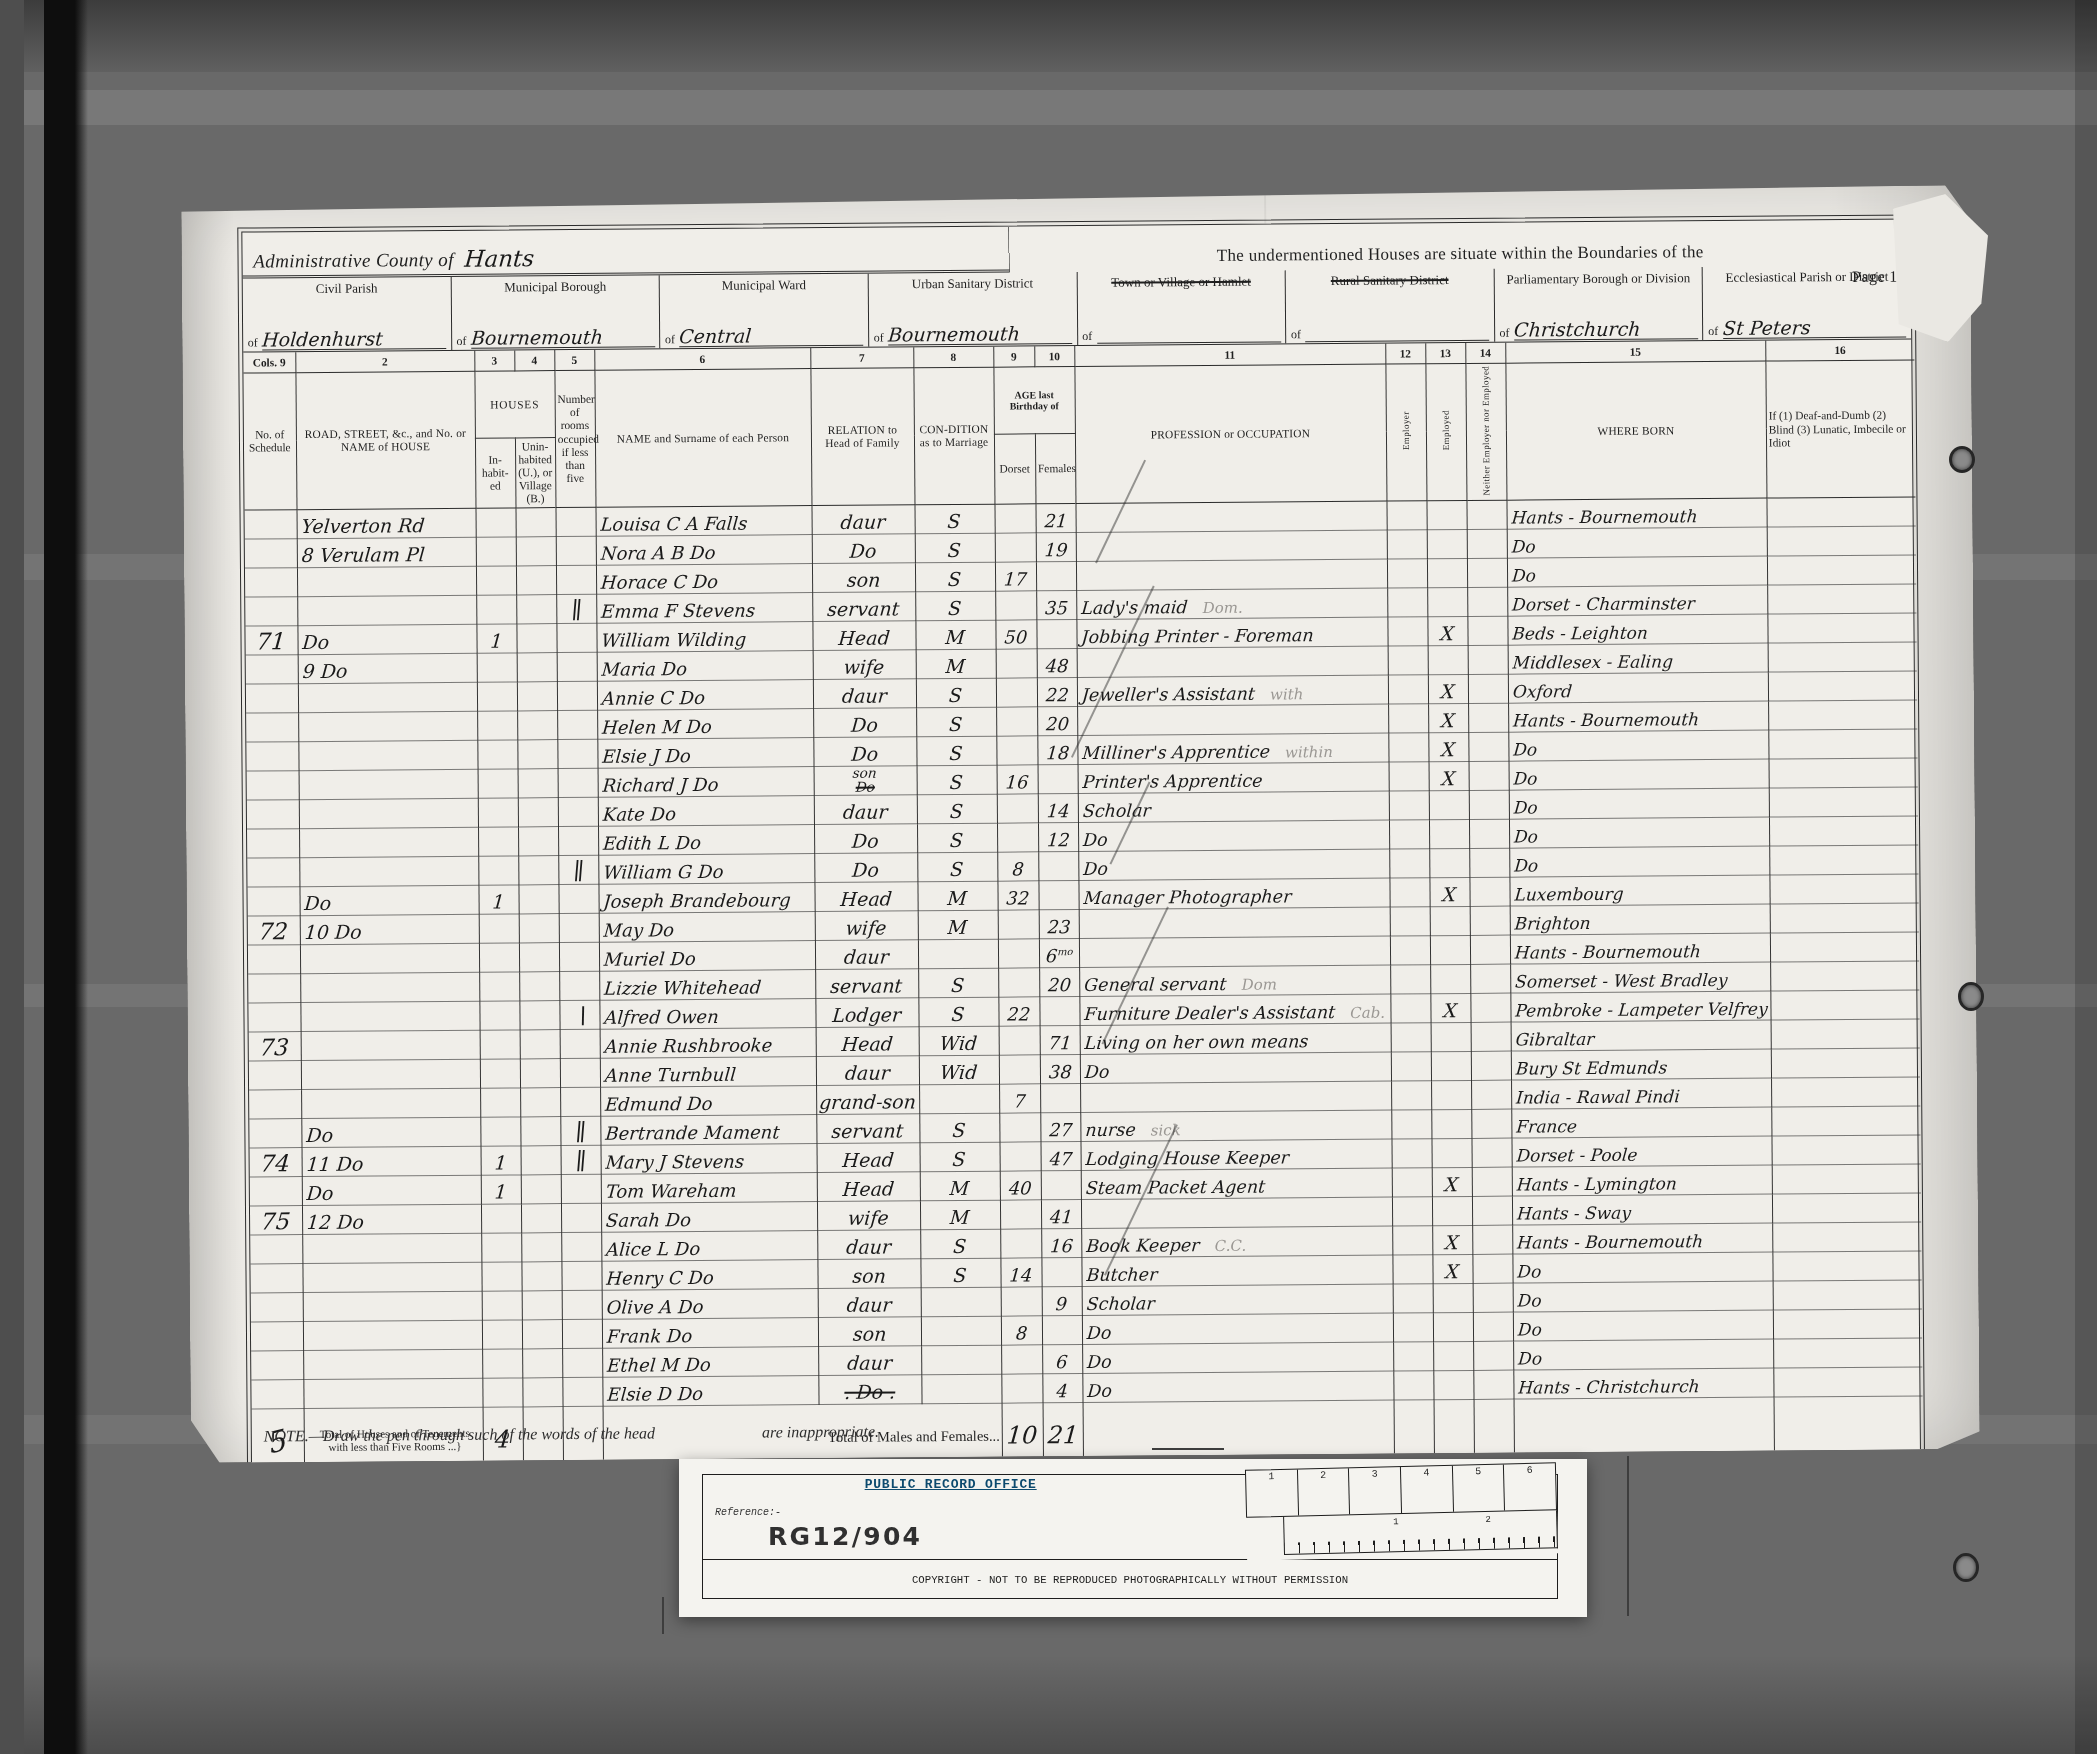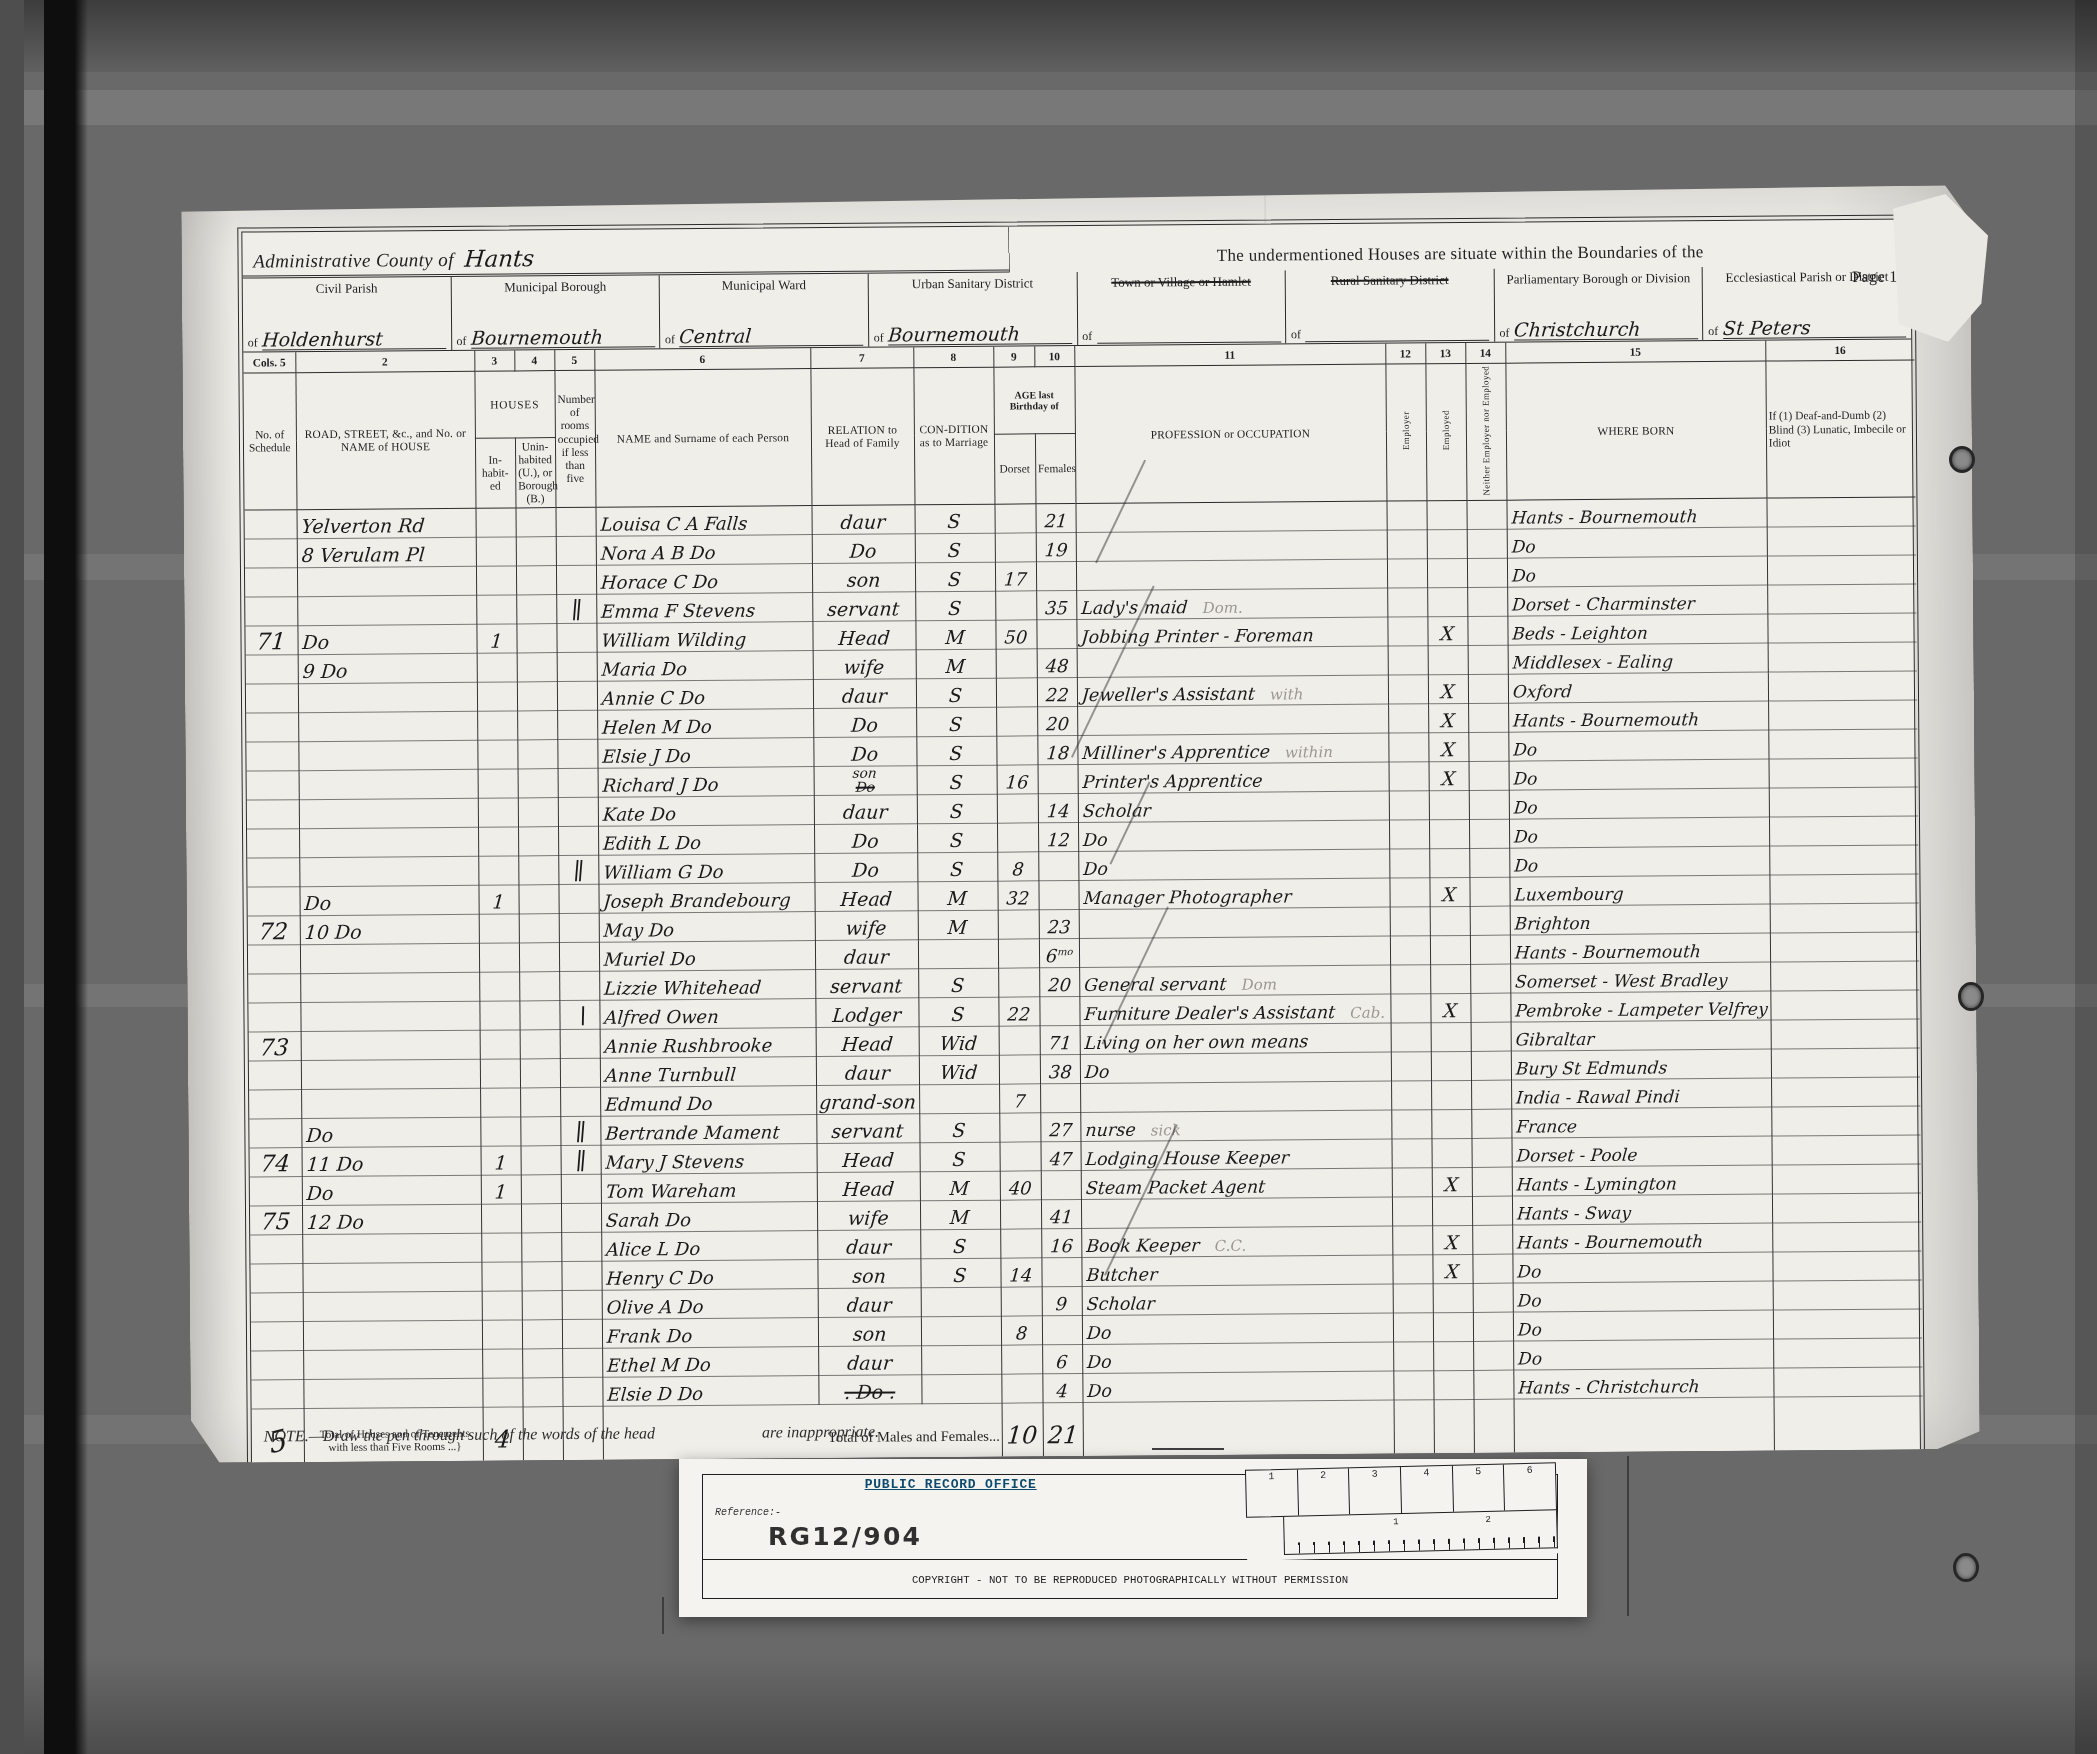--- a/index.html
+++ b/index.html
@@ -243,21 +243,21 @@
             <col style="width:40px">
             <col style="width:311px">
             <col style="width:40px">
           <col style="width:40px">
             <col style="width:40px">
             <col style="width:260px">
             <col style="width:149px">
         </colgroup>
         <thead>
           <tr class="colnums" id="cols-row">
-              <td>Cols. 5</td>
+              <td>Cols. 9</td>
               <td>2</td>
               <td>3</td>
               <td>4</td>
               <td>5</td>
               <td>6</td>
               <td>7</td>
               <td>8</td>
               <td>9</td>
               <td>10</td>
               <td>11</td>
@@ -278,21 +278,21 @@
             <th colspan="2" class="tinyh" style="font-size:10px;font-weight:bold">AGE last Birthday of</th>
             <th rowspan="2" class="bigh h-underline">PROFESSION or OCCUPATION</th>
             <th rowspan="2" class="vert h-underline"><span>Employer</span></th>
             <th rowspan="2" class="vert h-underline"><span>Employed</span></th>
             <th rowspan="2" class="vert h-underline"><span>Neither Employer nor Employed</span></th>
             <th rowspan="2" class="bigh h-underline">WHERE BORN</th>
             <th rowspan="2" class="tinyh h-underline last" style="text-align:left">If (1) Deaf-and-Dumb (2) Blind (3) Lunatic, Imbecile or Idiot</th>
           </tr>
           <tr class="h2">
             <th class="tinyh h-underline" style="height:37px">In-habit-ed</th>
-            <th class="tinyh h-underline">Unin-habited (U.), or Borough (B.)</th>
+            <th class="tinyh h-underline">Unin-habited (U.), or Village (B.)</th>
             <th class="minih h-underline">Dorset</th>
             <th class="minih h-underline">Females</th>
           </tr>
         </thead>
         <tbody id="rows-body">
             <tr>
               <td class="c"></td>
               <td><span class="hw">Yelverton Rd</span></td>
               <td class="c"></td>
               <td class="c"></td>

